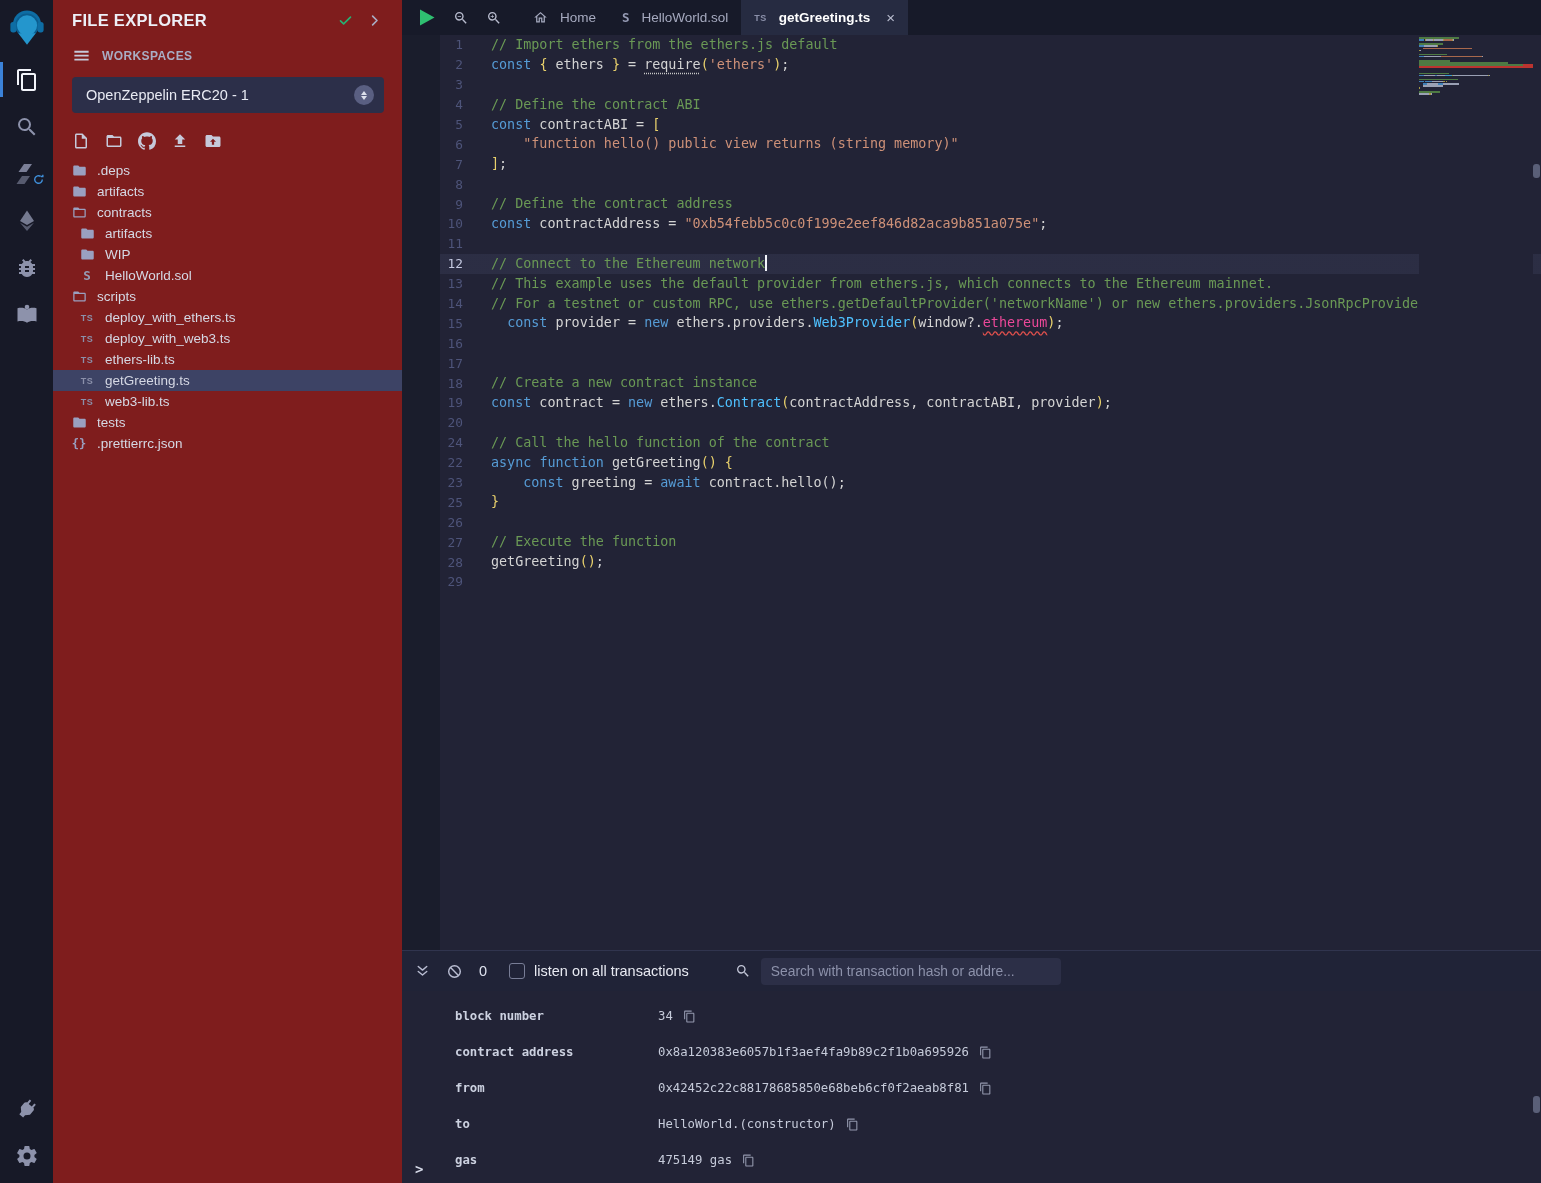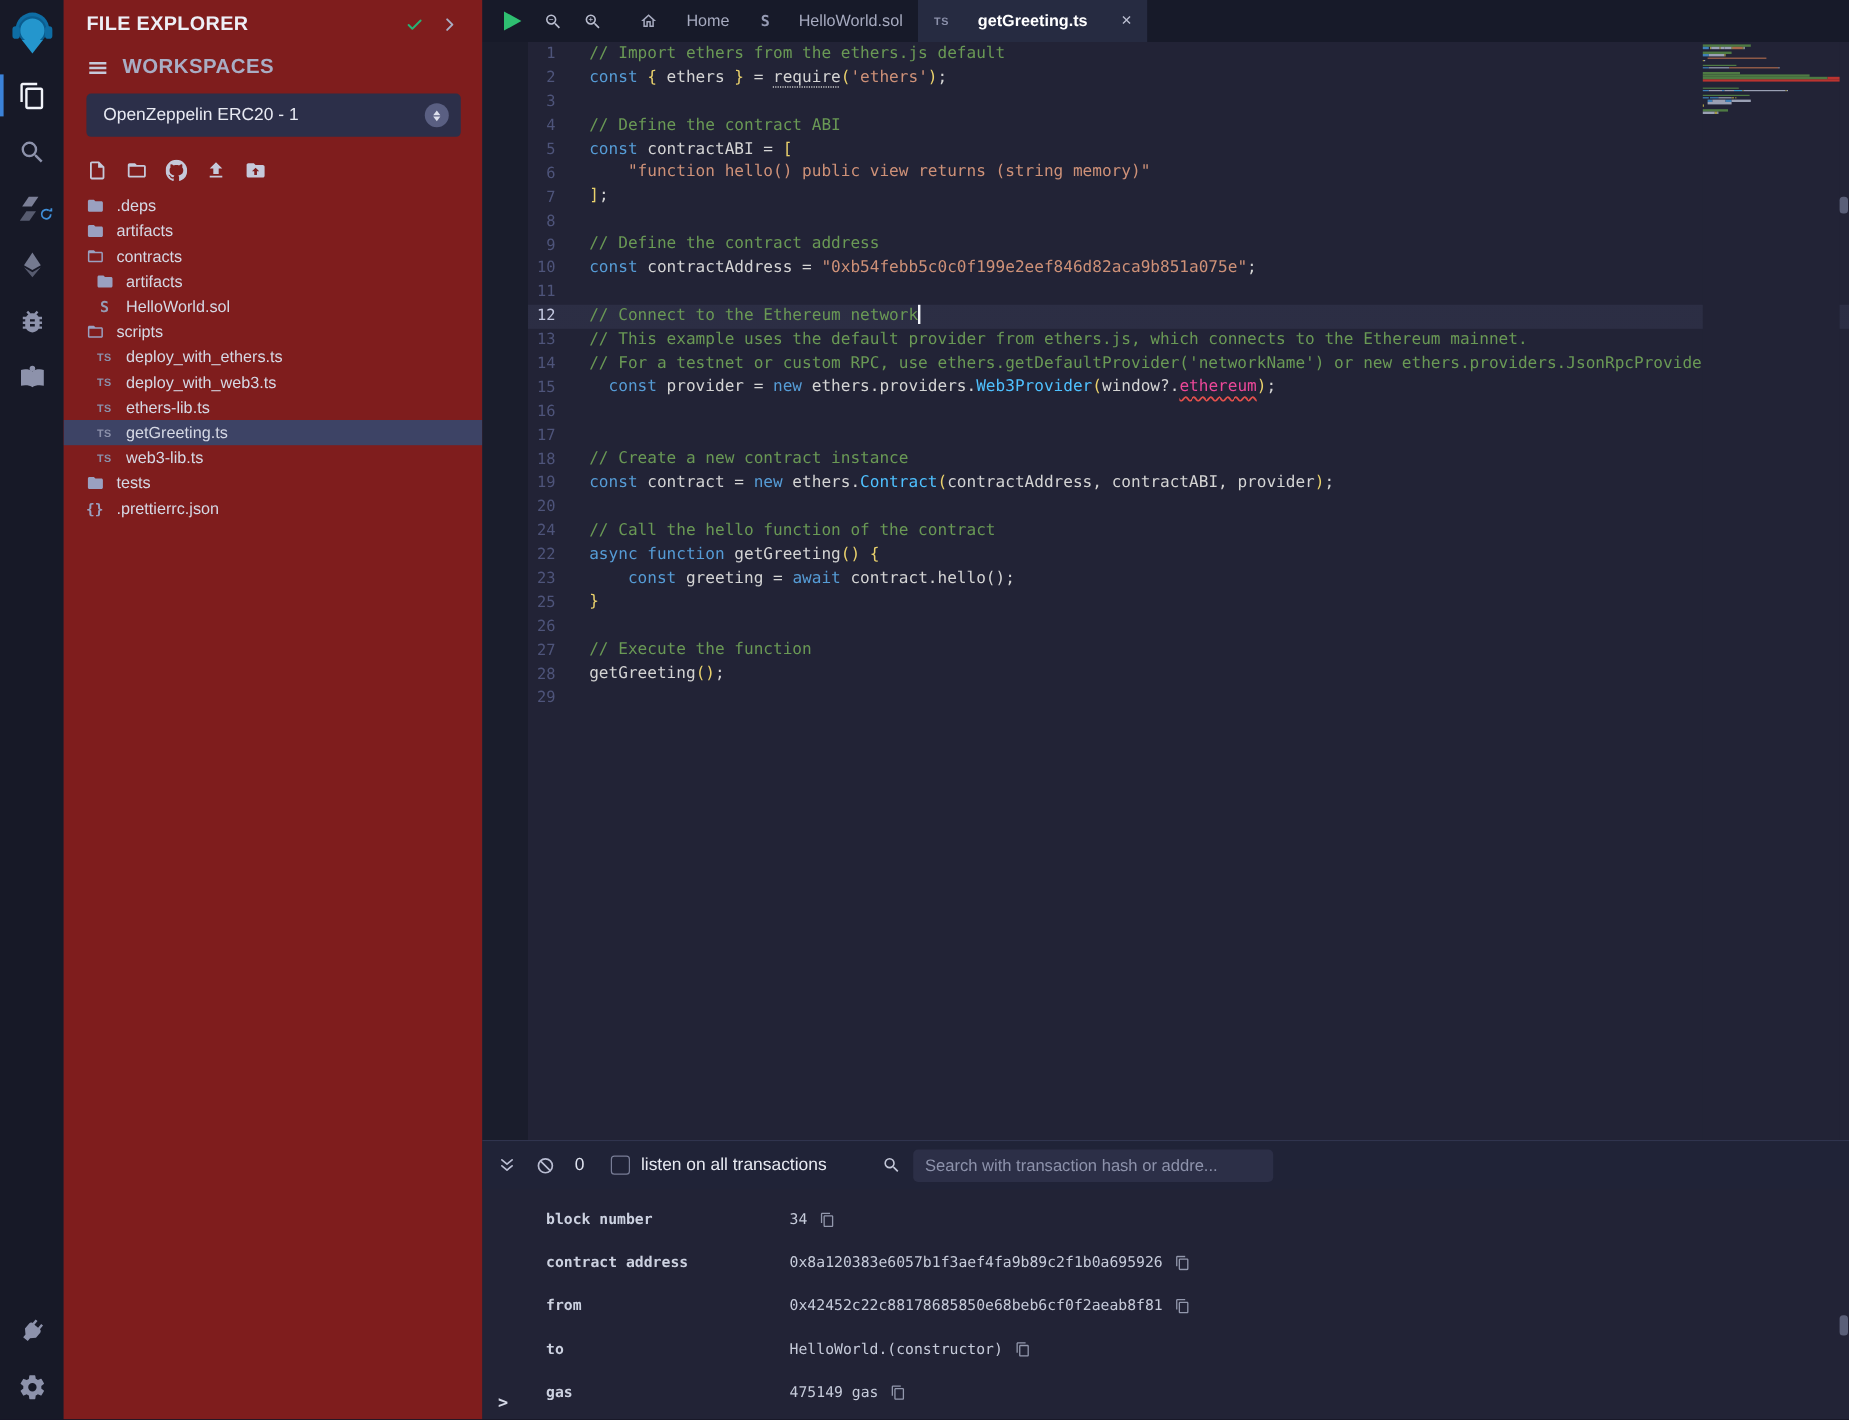--- a/index.html
+++ b/index.html
@@ -24,21 +24,21 @@
   
   .panel{width:349px;background:#7f1d1d;flex:none;display:flex;flex-direction:column;overflow:hidden;}
   .panel-head{display:flex;align-items:center;padding:11px 20px 6px 19px;}
   .panel-title{font-size:16.5px;font-weight:700;letter-spacing:.3px;color:#edeff6;flex:1;}
   .panel-head .hicon{margin-left:14px;cursor:pointer;display:flex;}
   .panel-head .hicon svg{width:15px;height:15px;fill:none;stroke-width:2.6;stroke-linecap:round;stroke-linejoin:round;}
   .hicon.ok svg{stroke:#27b173;}
   .hicon.next svg{stroke:#a9adc4;}
   .ws-row{display:flex;align-items:center;gap:11px;padding:10px 19px 2px 19px;}
   .ws-row svg{width:19px;height:19px;fill:#c6c9da;}
-  .ws-label{font-size:17px;font-weight:600;letter-spacing:.4px;color:#a9adc4;}
+  .ws-label{font-size:12px;font-weight:600;letter-spacing:.4px;color:#a9adc4;}
   .ws-select{margin:10px 18px 0 19px;height:36px;background:#2c2f49;border-radius:4px;display:flex;
              align-items:center;padding:0 10px 0 14px;cursor:pointer;}
   .ws-name{flex:1;font-size:14.5px;color:#e8eaf3;}
   .ws-badge{width:20px;height:20px;border-radius:50%;background:#5a5f82;display:flex;flex-direction:column;
             align-items:center;justify-content:center;gap:1px;}
   .ws-badge i{display:block;width:0;height:0;border-left:3.5px solid transparent;border-right:3.5px solid transparent;}
   .ws-badge i.up{border-bottom:4px solid #dde0ec;}
   .ws-badge i.dn{border-top:4px solid #dde0ec;}
   .fe-toolbar{display:flex;align-items:center;gap:15px;padding:19px 19px 7px 19px;}
   .fe-toolbar .tb{display:flex;cursor:pointer;color:#c6c9da;}
@@ -54,21 +54,21 @@
   .ts-badge{font-size:9px;font-weight:700;color:#8b90aa;letter-spacing:.5px;}
   .braces-glyph{font-family:"DejaVu Sans Mono",monospace;font-weight:700;font-size:12px;color:#9aa0c0;}
 
   
   .main{flex:1;display:flex;flex-direction:column;position:relative;min-width:0;}
   .tabbar{height:35px;background:#171a29;display:flex;align-items:stretch;flex:none;}
   .ed-tools{display:flex;align-items:center;gap:17px;padding:0 18px 0 17px;}
   .ed-tools .tool{display:flex;cursor:pointer;}
   .play svg{width:17px;height:19px;}
   .mag svg{width:16px;height:16px;fill:#b9bdcf;}
-  .tab{display:flex;align-items:center;gap:24px;padding:0 13px;color:#a6aabf;font-size:13.5px;cursor:pointer;}
+  .tab{display:flex;align-items:center;gap:12px;padding:0 13px;color:#a6aabf;font-size:13.5px;cursor:pointer;}
   .tab .ticn{display:flex;color:#a6aabf;}
   .tab .ticn svg{width:15px;height:15px;fill:currentColor;}
   .tab.active{background:#262b41;color:#ffffff;font-weight:700;}
   .tab-close{font-size:15px;color:#b9bdcf;margin-left:4px;font-weight:400;}
 
   .editor{flex:1;position:relative;background:#222336;overflow:hidden;}
   .gutter-strip{position:absolute;left:0;top:0;bottom:0;width:38px;background:#1a1d2c;}
   .code{position:absolute;left:0;top:0;right:0;bottom:0;overflow:hidden;}
   .cl{height:19.9px;display:flex;align-items:center;position:relative;}
   .cl.cur{background:linear-gradient(to right,transparent 38px,rgba(130,140,190,.10) 38px);}
@@ -264,20 +264,28 @@
         <div class="trow nested">
           <span class="ticon">
             <svg viewBox="0 0 24 24">
               <path d="M10 4H4c-1.1 0-2 .9-2 2v12c0 1.1.9 2 2 2h16c1.1 0 2-.9 2-2V8c0-1.1-.9-2-2-2h-8l-2-2z"></path>
             </svg>
           </span>
           <span>artifacts</span>
         </div>
         <div class="trow nested">
           <span class="ticon">
+            <svg viewBox="0 0 24 24">
+              <path d="M10 4H4c-1.1 0-2 .9-2 2v12c0 1.1.9 2 2 2h16c1.1 0 2-.9 2-2V8c0-1.1-.9-2-2-2h-8l-2-2z"></path>
+            </svg>
+          </span>
+          <span>WIP</span>
+        </div>
+        <div class="trow nested">
+          <span class="ticon">
             <span class="sol-glyph">S</span>
           </span>
           <span>HelloWorld.sol</span>
         </div>
         <div class="trow">
           <span class="ticon">
             <svg viewBox="0 0 24 24">
               <path d="M20 6h-8l-2-2H4c-1.1 0-2 .9-2 2v12c0 1.1.9 2 2 2h16c1.1 0 2-.9 2-2V8c0-1.1-.9-2-2-2zm0 12H4V8h16v10z"></path>
             </svg>
           </span>

